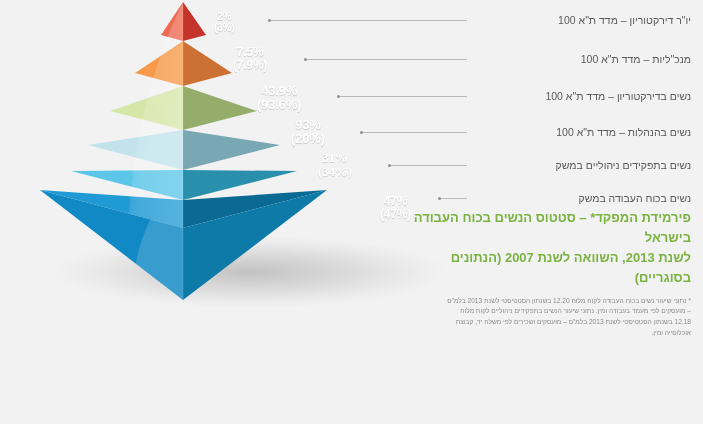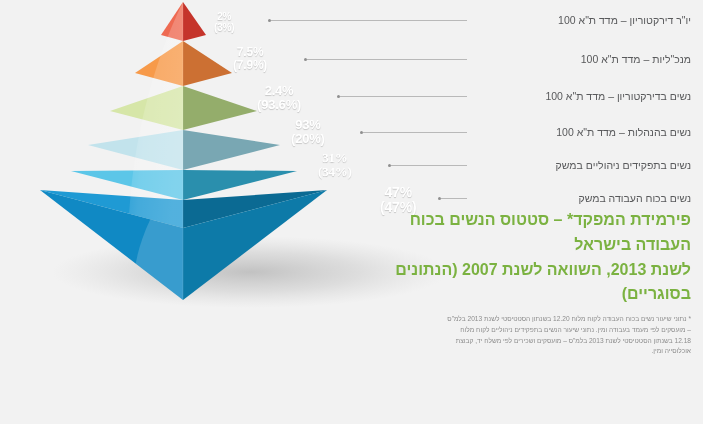--- a/index.html
+++ b/index.html
@@ -85,21 +85,21 @@
     position: absolute;
     right: 12px;
     top: 208px;
     width: 300px;
     text-align: right;
     direction: rtl;
     unicode-bidi: embed;
   }
   .cap-title {
     color: #7bb241;
-    font-size: 16px;
+    font-size: 13px;
     font-weight: bold;
     line-height: 1.55;
     margin: 0;
   }
   .cap-note {
     margin: 7px 0 0 0;
     color: #8d8d8d;
     font-size: 6.6px;
     line-height: 1.62;
   }
@@ -175,35 +175,35 @@
       <span class="pct-main">2%</span>
       <span class="pct-sub">(3%)</span>
     </div>
 
     <div class="value-label" style="left:233px; top:46px; font-size:12px;">
       <span class="pct-main">7.5%</span>
       <span class="pct-sub">(7.9%)</span>
     </div>
 
     <div class="value-label" style="left:257px; top:84px; font-size:13px;">
-      <span class="pct-main">2.4%</span>
+      <span class="pct-main">43.9%</span>
       <span class="pct-sub">(93.6%)</span>
     </div>
 
     <div class="value-label" style="left:291px; top:118px; font-size:13px;">
       <span class="pct-main">93%</span>
       <span class="pct-sub">(20%)</span>
     </div>
 
     <div class="value-label" style="left:318px; top:151px; font-size:13px;font-family:Liberation Serif, serif;">
       <span class="pct-main">31%</span>
       <span class="pct-sub">(34%)</span>
     </div>
 
-    <div class="value-label" style="left:380px; top:185px; font-size:14px;">
+    <div class="value-label" style="left:380px; top:195px; font-size:12px;">
       <span class="pct-main">47%</span>
       <span class="pct-sub">(47%)</span>
     </div>
   </div>
 
   <div class="leader-dot" style="left:268px; top:19px;"></div>
   <div class="leader" style="left:271px; top:20px; width:196px;"></div>
 
   <div class="leader-dot" style="left:304px; top:58px;"></div>
   <div class="leader" style="left:307px; top:59px; width:160px;"></div>

